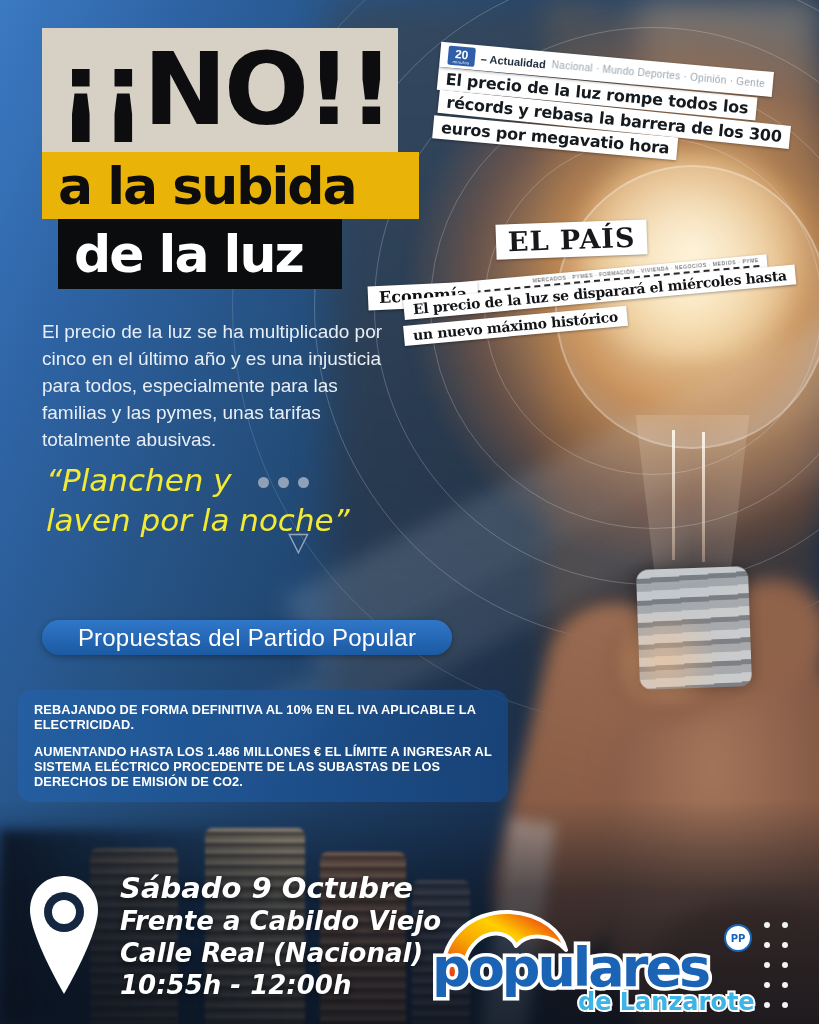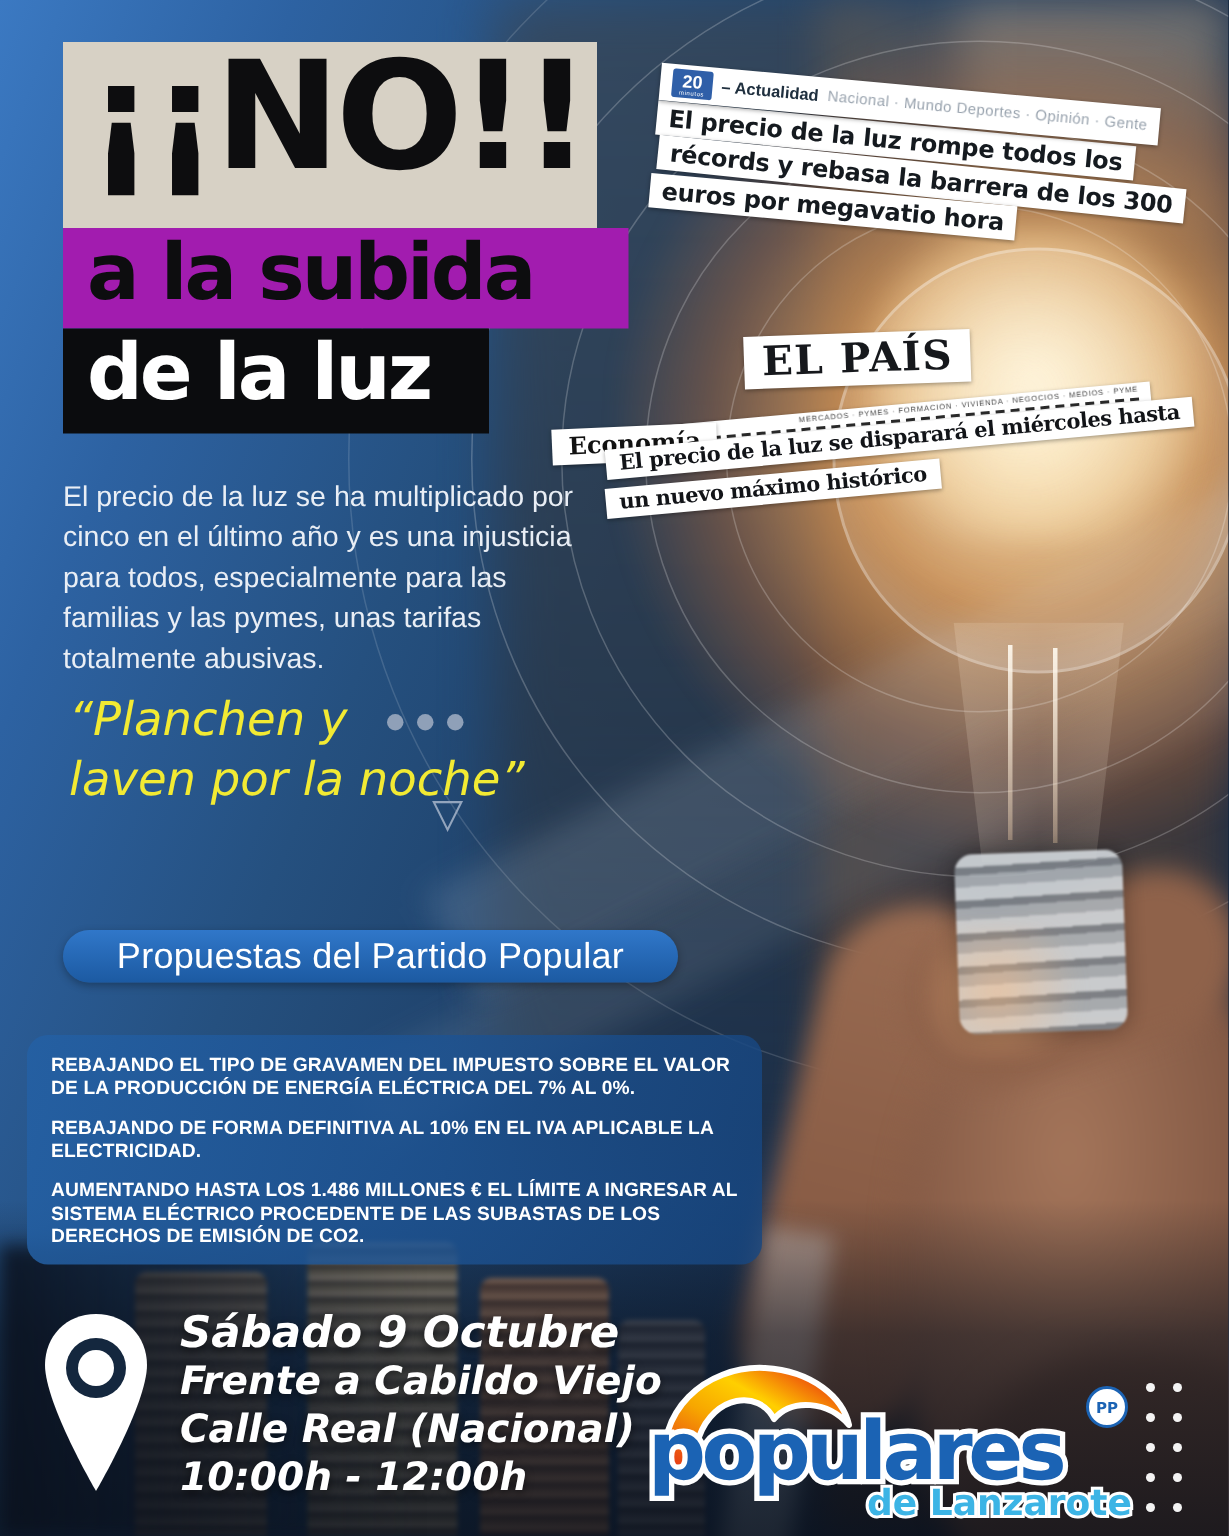--- a/index.html
+++ b/index.html
@@ -33,24 +33,24 @@
 
   .coin{border-radius:8px 8px 0 0;filter:blur(1.8px);opacity:.8;}
   .coin.c1{left:90px;top:848px;width:88px;height:176px;background:repeating-linear-gradient(180deg,#b9a183 0 4px,#5a4a38 4px 7px,#8a765e 7px 11px);}
   .coin.c2{left:205px;top:828px;width:100px;height:196px;background:repeating-linear-gradient(180deg,#c2ab8b 0 4px,#554533 4px 7px,#93805f 7px 11px);}
   .coin.c3{left:320px;top:852px;width:86px;height:172px;background:repeating-linear-gradient(180deg,#c08a63 0 4px,#5f3c2a 4px 7px,#8f6245 7px 11px);}
   .coin.c4{left:412px;top:880px;width:58px;height:144px;background:repeating-linear-gradient(180deg,#76747a 0 4px,#33323a 4px 7px,#55535c 7px 11px);}
   .bottom-shade{left:0;top:800px;width:819px;height:224px;background:linear-gradient(180deg,rgba(12,22,36,0),rgba(10,18,30,.55) 40%,rgba(8,14,24,.78));}
   .corner-dark{left:0;top:830px;width:280px;height:194px;background:linear-gradient(90deg,rgba(10,16,28,.85),transparent);filter:blur(6px);}
 
   
-  .t-row{display:flex;align-items:flex-start;padding-left:16px;box-sizing:border-box;font-family:"DejaVu Sans",sans-serif;font-weight:bold;}
+  .t-row{display:flex;align-items:center;padding-left:16px;box-sizing:border-box;font-family:"DejaVu Sans",sans-serif;font-weight:bold;}
   .t1{left:42px;top:28px;width:356px;height:124px;background:#d7d1c5;color:#0d0d0f;font-size:100px;letter-spacing:-3px;line-height:1;}
-  .t2{left:42px;top:152px;width:377px;height:67px;background:#a21caf;color:#0d0d0f;font-size:52px;letter-spacing:-2px;}
-  .t3{left:42px;top:219px;width:284px;height:70px;background:#0b0c0e;color:#ffffff;font-size:52px;letter-spacing:-2px;}
+  .t2{left:42px;top:152px;width:377px;height:67px;background:#eab308;color:#0d0d0f;font-size:52px;letter-spacing:-2px;}
+  .t3{left:58px;top:219px;width:284px;height:70px;background:#0b0c0e;color:#ffffff;font-size:52px;letter-spacing:-2px;}
 
   .intro{left:42px;top:318px;width:352px;color:#e9eef5;font-size:19px;line-height:27px;}
 
   .quote{left:46px;top:460px;color:#f2ea33;font-style:italic;font-family:"DejaVu Sans",sans-serif;font-size:31px;line-height:40px;}
   .qdots{display:inline-flex;gap:9px;margin-left:26px;vertical-align:middle;}
   .qdots i{width:11px;height:11px;border-radius:50%;background:#8fa0b8;display:block;}
   .q-author{left:130px;top:532px;color:#edf1f6;font-style:italic;font-family:"DejaVu Sans",sans-serif;font-size:23px;}
   .q-tri{left:288px;top:526px;color:#93a5bd;font-size:27px;}
 
   
@@ -179,35 +179,34 @@
     <div class="abs strip masthead">EL PAÍS</div>
     <div class="abs strip economia">Economía</div>
     <div class="strip hlb h1b">El precio de la luz se disparará el miércoles hasta</div>
     <div class="strip hlb h2b">un nuevo máximo histórico</div>
   </div>
 
   <div class="abs pill">
       <span>Propuestas del Partido Popular</span>
     </div>
   <div class="abs prop-box">
-    <div class="prop-item">REBAJANDO EL TIPO DE GRAVAMEN DEL IMPUESTO SOBRE EL VALOR DE LA PRODUCCIÓN DE ENERGÍA ELÉCTRICA DEL 7% AL 0%.</div>
     <div class="prop-item">REBAJANDO DE FORMA DEFINITIVA AL 10% EN EL IVA APLICABLE LA ELECTRICIDAD.</div>
     <div class="prop-item">AUMENTANDO HASTA LOS 1.486 MILLONES € EL LÍMITE A INGRESAR AL SISTEMA ELÉCTRICO PROCEDENTE DE LAS SUBASTAS DE LOS DERECHOS DE EMISIÓN DE CO2.</div>
   </div>
 
   <svg class="abs pin" width="72" height="124" viewBox="0 0 72 124">
     <path d="M36 2 C16 2 2 17 2 36 C2 62 36 120 36 120 C36 120 70 62 70 36 C70 17 56 2 36 2 Z" fill="#ffffff"></path>
     <circle cx="36" cy="38" r="20" fill="#14273e"></circle>
     <circle cx="36" cy="38" r="12" fill="#ffffff"></circle>
   </svg>
   <div class="abs event">
     <div class="l1">Sábado 9 Octubre</div>
     <div class="l2">Frente a Cabildo Viejo</div>
     <div class="l3">Calle Real (Nacional)</div>
-    <div class="l4">10:00h - 12:00h</div>
+    <div class="l4">10:55h - 12:00h</div>
   </div>
 
   <svg class="abs logo" width="336" height="118" viewBox="0 0 336 118">
     <defs>
       <linearGradient id="gv" x1="0" y1="1" x2="1" y2="0">
         <stop offset="0" stop-color="#e3231c"></stop>
         <stop offset="0.4" stop-color="#f7a600"></stop>
         <stop offset="0.62" stop-color="#ffcf00"></stop>
         <stop offset="1" stop-color="#e30513"></stop>
       </linearGradient>

